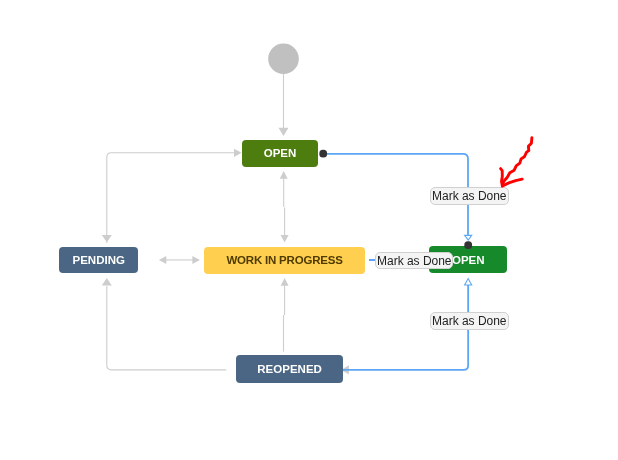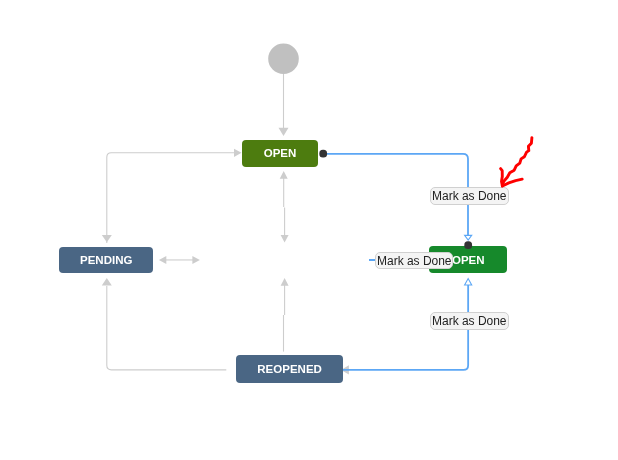--- a/index.html
+++ b/index.html
@@ -10,21 +10,21 @@
   .node{position:absolute;border-radius:4px;box-sizing:border-box;
         display:flex;align-items:center;justify-content:center;
         font-weight:bold;font-size:11.5px;letter-spacing:0px;white-space:nowrap;}
   .edge-label{position:absolute;box-sizing:border-box;background:#f4f4f4;
         border:1px solid #d0d0d0;border-radius:5px;color:#222;
         font-size:12px;line-height:1;letter-spacing:-0.02px;white-space:nowrap;
         display:flex;align-items:center;justify-content:center;}
 
   
   #n-open    {left:242px; top:140.2px; width:76px;  height:26.5px; background:#4d7c0f; color:#fff;}
-  #n-pending {left:59.2px;  top:246.8px; width:94px;  height:26.7px; background:#4a6684; color:#fff;}
+  #n-pending {left:59.2px;  top:246.8px; width:79px;  height:26.7px; background:#4a6684; color:#fff;}
   #n-wip     {left:203.7px; top:247px; width:161.7px; height:26.5px; background:#ffd04f; color:#4f3a00; letter-spacing:-0.2px;}
   #n-done    {left:429.2px; top:245.9px; width:78.1px;  height:27.4px; background:#16892b; color:#fff;}
   #n-reopened{left:229.9px; top:355.4px; width:107.4px; height:27.5px; background:#4a6684; color:#fff;margin-left:6px;}
 
   
   #lbl-top {left:429.8px; top:186.8px; width:79px; height:17.9px;}
   #lbl-mid {left:375.4px; top:251.6px; width:77.8px; height:17.9px;}
   #lbl-bot {left:429.8px; top:312px; width:79px; height:17.9px;}
 </style>
 </head>
@@ -75,20 +75,23 @@
     </g>
     <circle cx="283.5" cy="58.8" r="15.3" fill="#c0c0c0"></circle>
   </svg>
 
   <div class="node" id="n-open">
     <span>OPEN</span>
   </div>
   <div class="node" id="n-pending">
     <span>PENDING</span>
   </div>
+  <div class="node" id="n-wip">
+    <span>WORK IN PROGRESS</span>
+  </div>
   <div class="node" id="n-done">
     <span>OPEN</span>
   </div>
   <div class="node" id="n-reopened">
     <span>REOPENED</span>
   </div>
 
   <div class="edge-label" id="lbl-top">Mark as Done</div>
   <div class="edge-label" id="lbl-mid">Mark as Done</div>
   <div class="edge-label" id="lbl-bot">Mark as Done</div>

